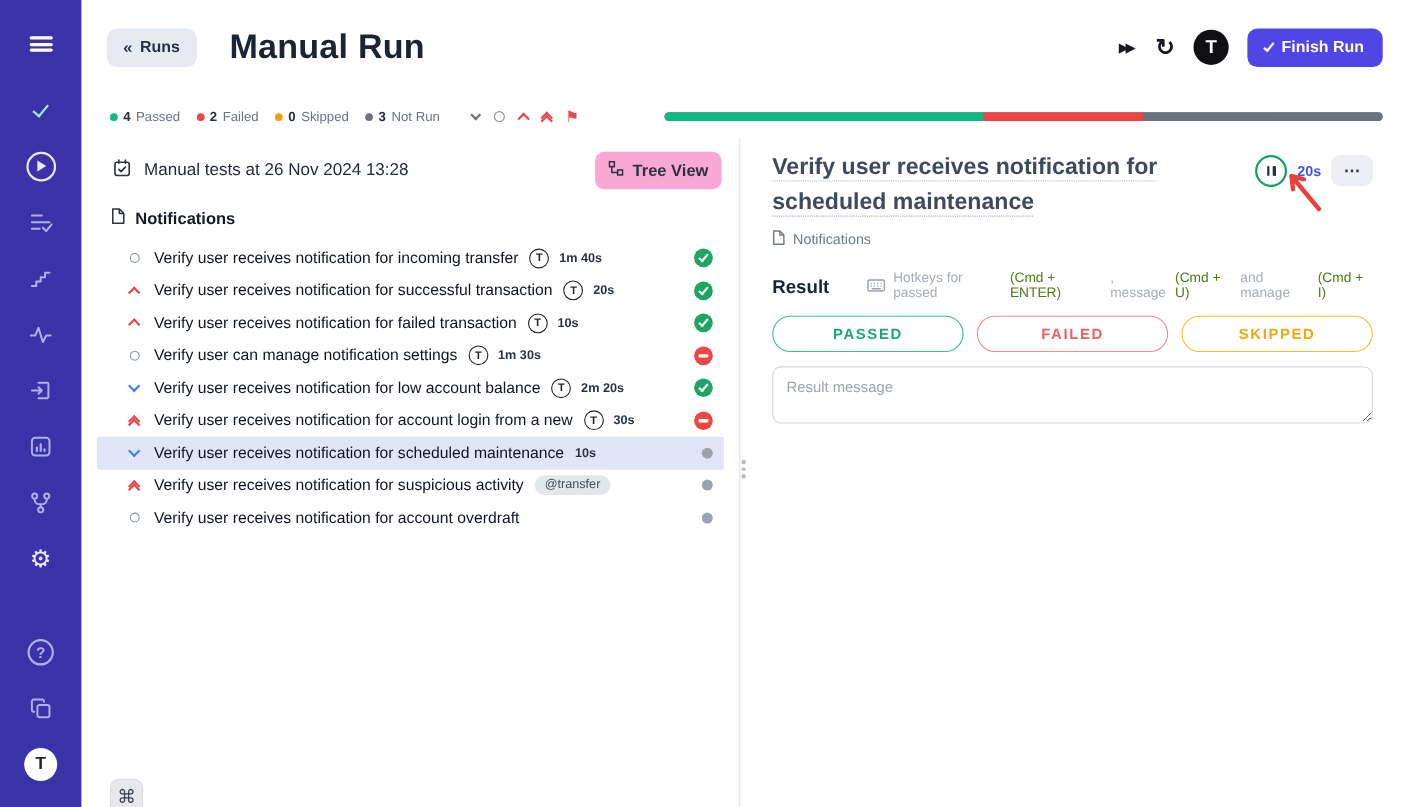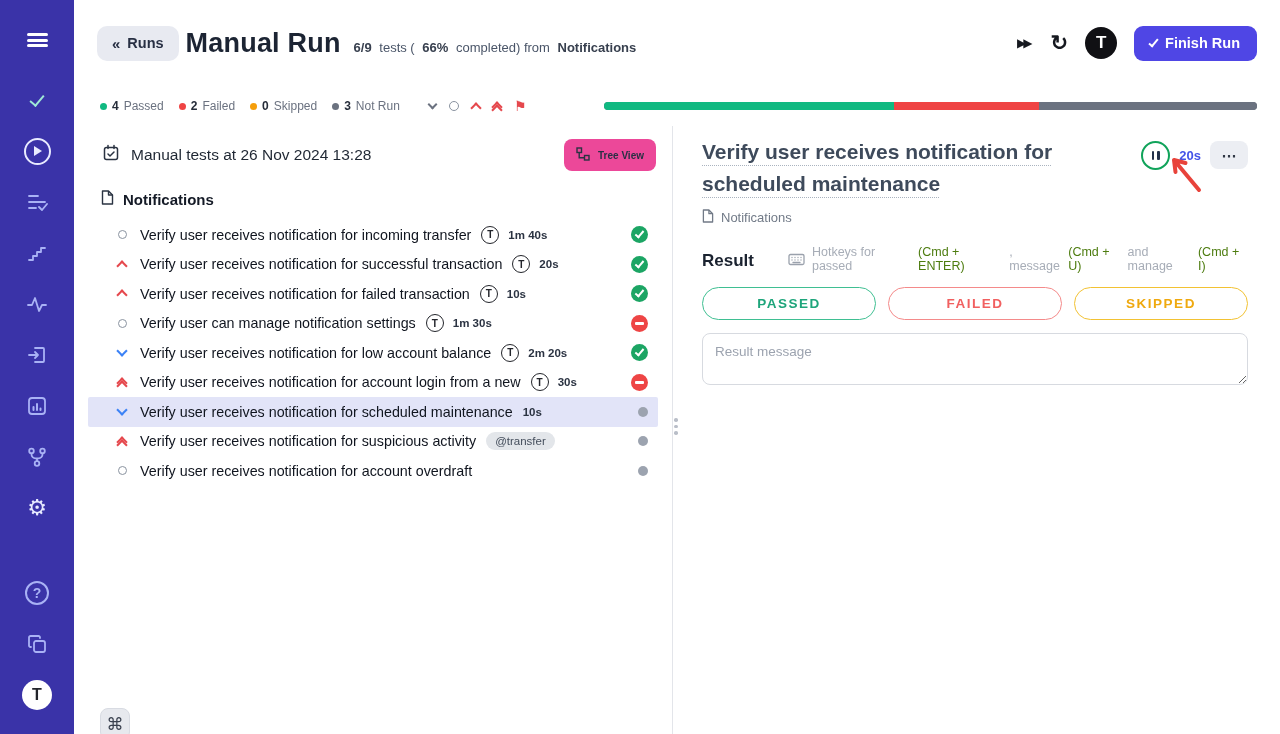--- a/index.html
+++ b/index.html
@@ -21,21 +21,21 @@
   .sb-gap { margin-bottom:42px; }
   .sb-logo { width:30px; height:30px; background:#fff; border-radius:50%; display:flex; align-items:center; justify-content:center; color:#23252B; font-weight:800; font-size:16px; }
 
   
   .main { flex:1; display:flex; flex-direction:column; min-width:0; }
 
   
   .header { height:86px; display:flex; align-items:center; padding:0 23px; }
   .back-btn { display:flex; align-items:center; background:#E8EAF1; border:none; border-radius:10px; padding:9px 15px; font-family:inherit; font-size:14.5px; font-weight:600; color:#283044; cursor:pointer; gap:7px; }
   .back-chv { font-size:15px; font-weight:700; }
-  .page-title { font-size:27px; font-weight:800; color:#1C2433; margin-left:7px; letter-spacing:.2px; }
+  .page-title { font-size:31px; font-weight:800; color:#1C2433; margin-left:30px; letter-spacing:.2px; }
   .sub { margin-left:13px; font-size:13px; color:#4A5568; align-self:center; padding-top:9px; }
   .sub span { margin-right:4px; }
   .sub b { color:#38404F; }
   .hdr-right { margin-left:auto; display:flex; align-items:center; gap:17px; }
   .ff-icon { font-size:12px; letter-spacing:-3px; color:#15181f; cursor:pointer; padding-right:4px; }
   .retry-icon { font-size:21px; font-weight:700; color:#15181f; cursor:pointer; }
   .hdr-logo { width:32px; height:32px; background:#101014; border-radius:50%; color:#fff; display:flex; align-items:center; justify-content:center; font-weight:800; font-size:17px; cursor:pointer; }
   .finish-btn { display:flex; align-items:center; gap:9px; background:#4F46E5; color:#fff; border:none; border-radius:9px; padding:0 17px; height:35px; font-family:inherit; font-size:14.5px; font-weight:600; cursor:pointer; }
   .ckw { width:5px; height:10px; border:solid #fff; border-width:0 2.2px 2.2px 0; transform:rotate(40deg); margin-top:-2px; }
 
@@ -57,21 +57,21 @@
   .pseg { height:100%; }
   .pseg.g { background:#10B981; } .pseg.r { background:#EF4444; } .pseg.n { background:#6B7280; }
 
   
   .content { flex:1; display:flex; min-height:0; }
 
   
   .lp { width:598px; min-width:598px; padding-top:8px; position:relative; }
   .lp-head { height:42px; display:flex; align-items:center; padding:0 16px 0 28px; }
   .lp-title { font-size:15.5px; color:#1F2733; margin-left:11px; }
-  .tree-btn { margin-left:auto; display:flex; align-items:center; gap:8px; background:#ec4899; border:none; border-radius:8px; padding:8px 12px; font-family:inherit; font-size:10px; font-weight:600; color:#283044; cursor:pointer; }
+  .tree-btn { margin-left:auto; display:flex; align-items:center; gap:8px; background:#f9a8d4; border:none; border-radius:8px; padding:8px 12px; font-family:inherit; font-size:15px; font-weight:600; color:#283044; cursor:pointer; }
   .suite-row { display:flex; align-items:center; padding:0 16px 0 27px; height:34px; margin-top:6px; cursor:pointer; }
   .suite-title { font-size:15px; font-weight:700; color:#141A26; margin-left:9px; }
   .rows { margin:4px 14px 0; }
   .row { height:29.5px; display:flex; align-items:center; padding:0 10px 0 30px; border-radius:2px; font-size:14.3px; color:#10151F; cursor:pointer; }
   .row.selected { background:#E2E4F8; }
   .prio { width:22px; display:flex; flex-direction:column; align-items:flex-start; }
   .t-title { margin-right:10px; white-space:nowrap; }
   .tlogo { width:18px; height:18px; min-width:18px; border:1.6px solid #23252B; border-radius:50%; display:flex; align-items:center; justify-content:center; font-size:10px; font-weight:800; color:#23252B; margin-right:9px; }
   .dur { font-size:11.5px; font-weight:700; color:#2B3342; margin-right:8px; white-space:nowrap; }
   .tagpill { background:#E3E6EA; color:#454E5C; border-radius:10px; font-size:11.5px; padding:3px 9px; margin-right:8px; }
@@ -185,27 +185,20 @@
 </aside>
 
 <div class="main">
 
   <header class="header">
     <button class="back-btn">
       <span class="back-chv">«</span>
       <span>Runs</span>
     </button>
     <div class="page-title">Manual Run</div>
-    <div class="sub">
-      <span><b>6/9</b></span>
-      <span>tests (</span>
-      <span><b>66%</b></span>
-      <span>completed) from</span>
-      <span><b>Notifications</b></span>
-    </div>
     <div class="hdr-right">
       <span class="ff-icon">▶▶</span>
       <span class="retry-icon">↻</span>
       <span class="hdr-logo">T</span>
       <button class="finish-btn">
         <i class="ckw"></i>
         <span>Finish Run</span>
       </button>
     </div>
   </header>

